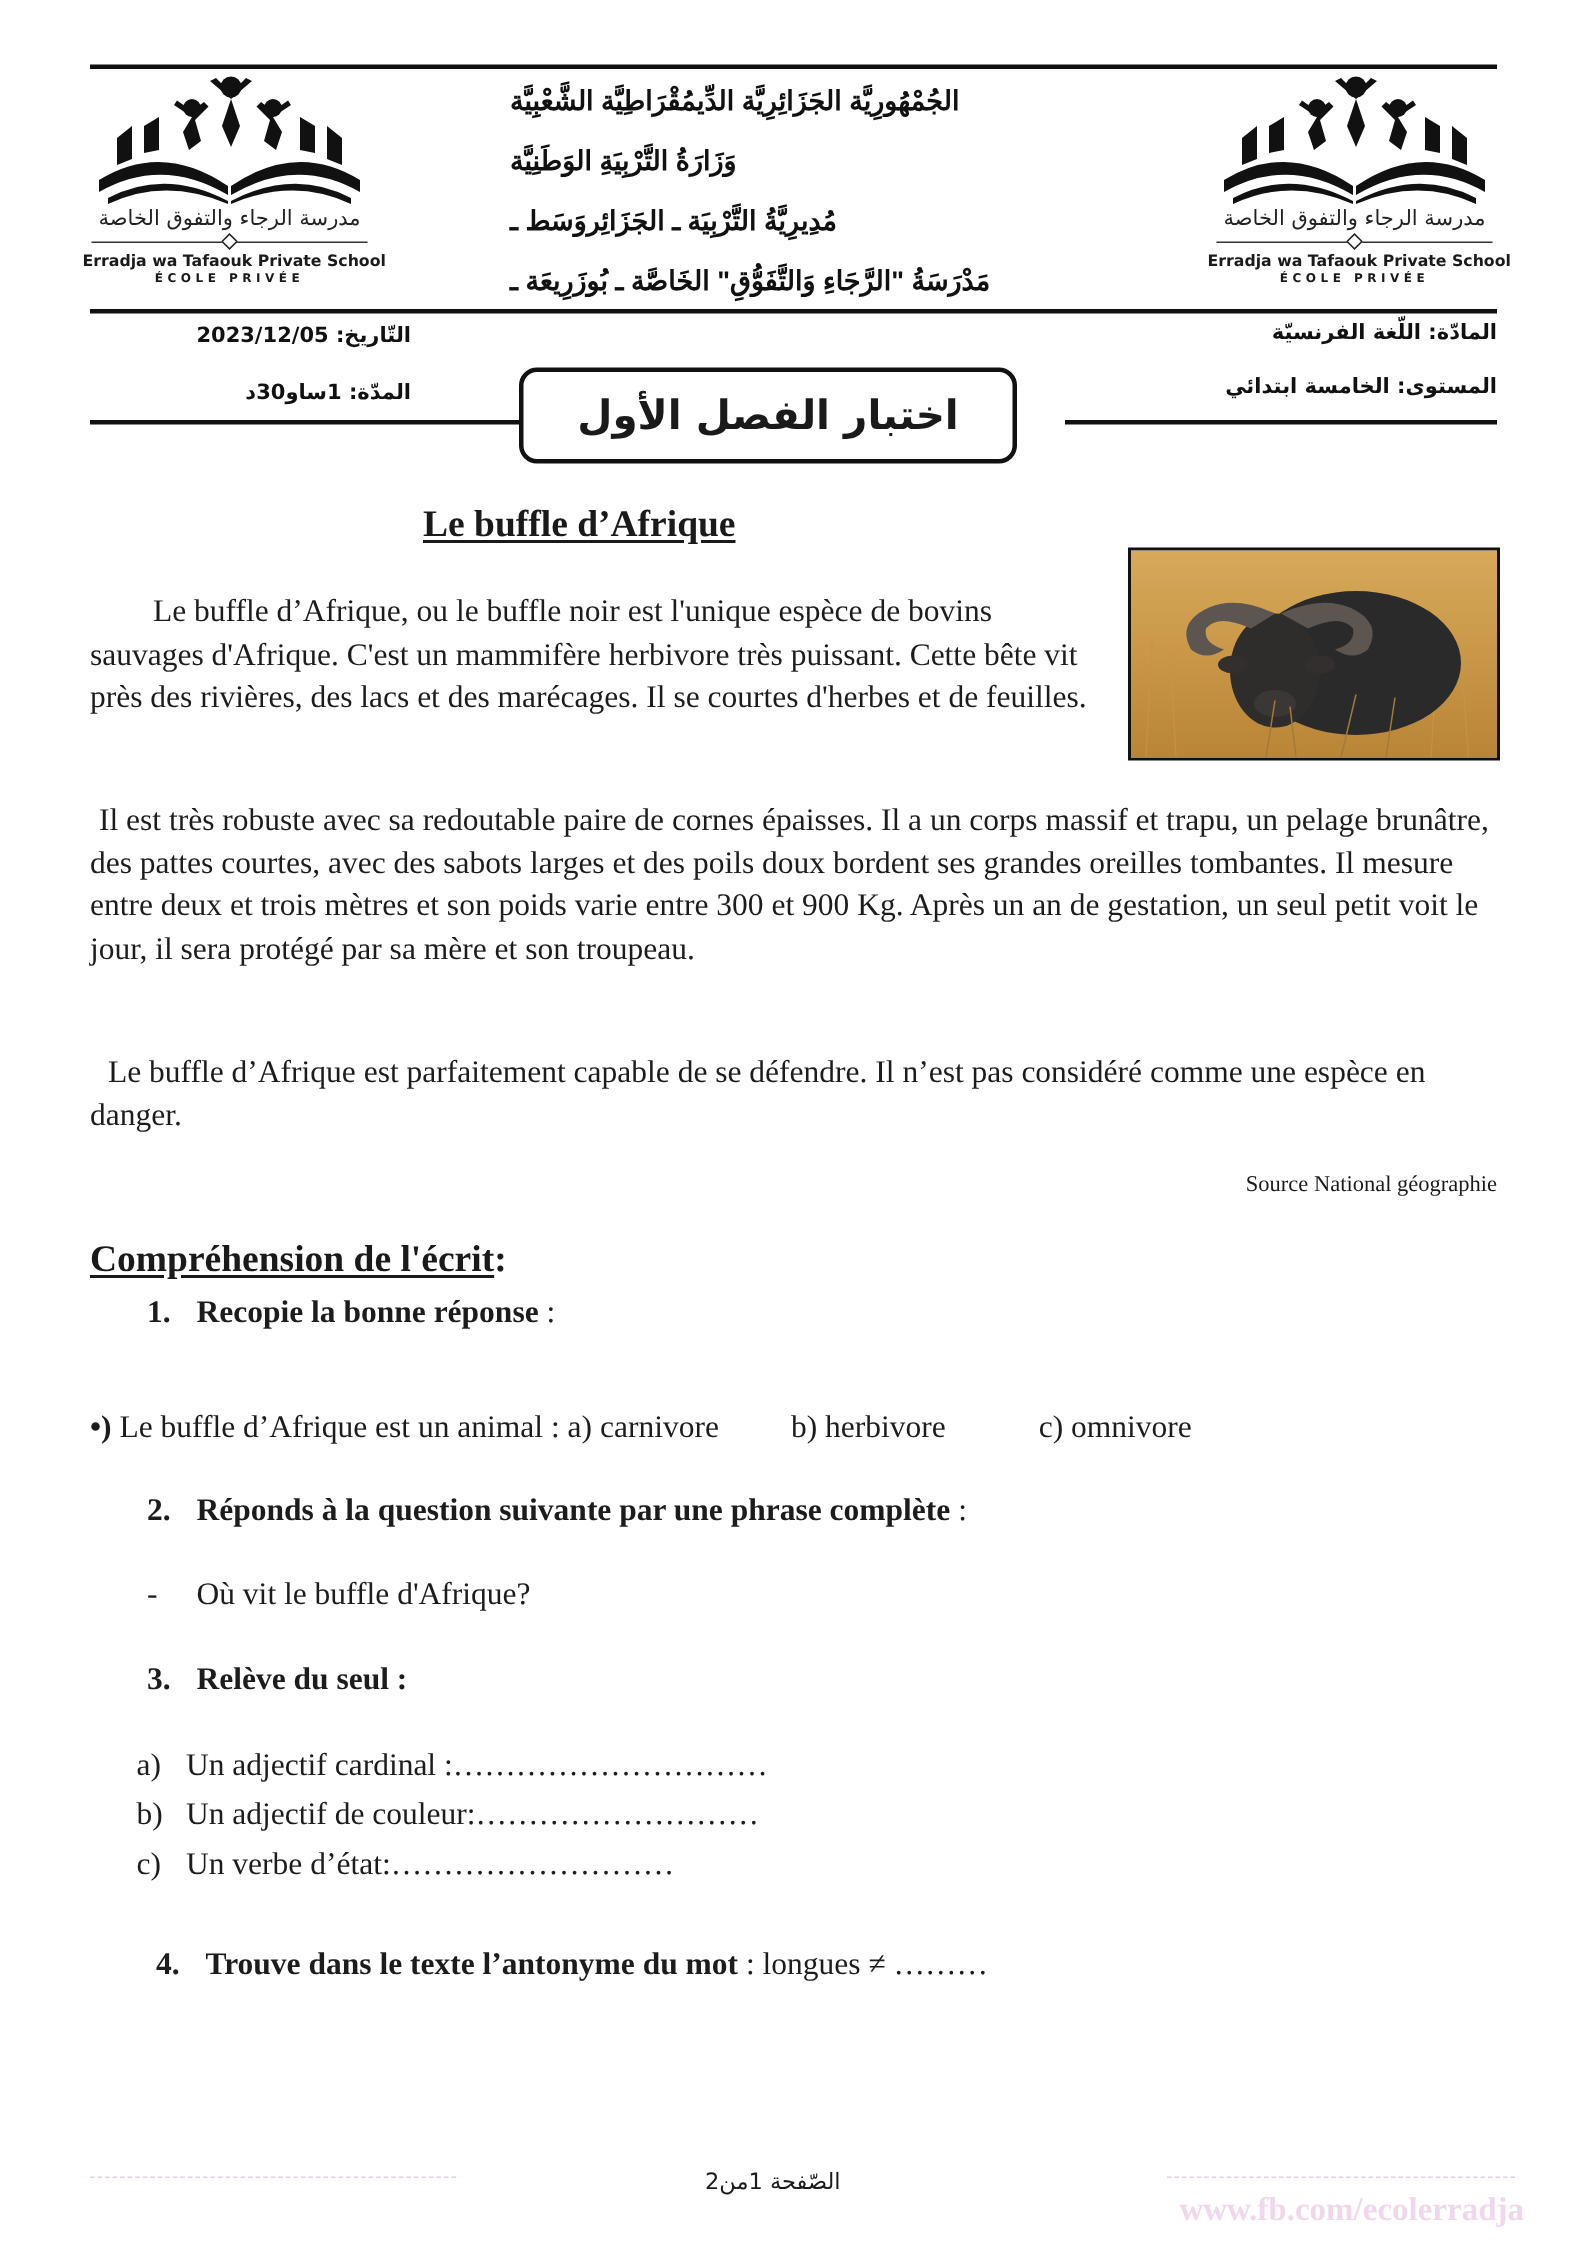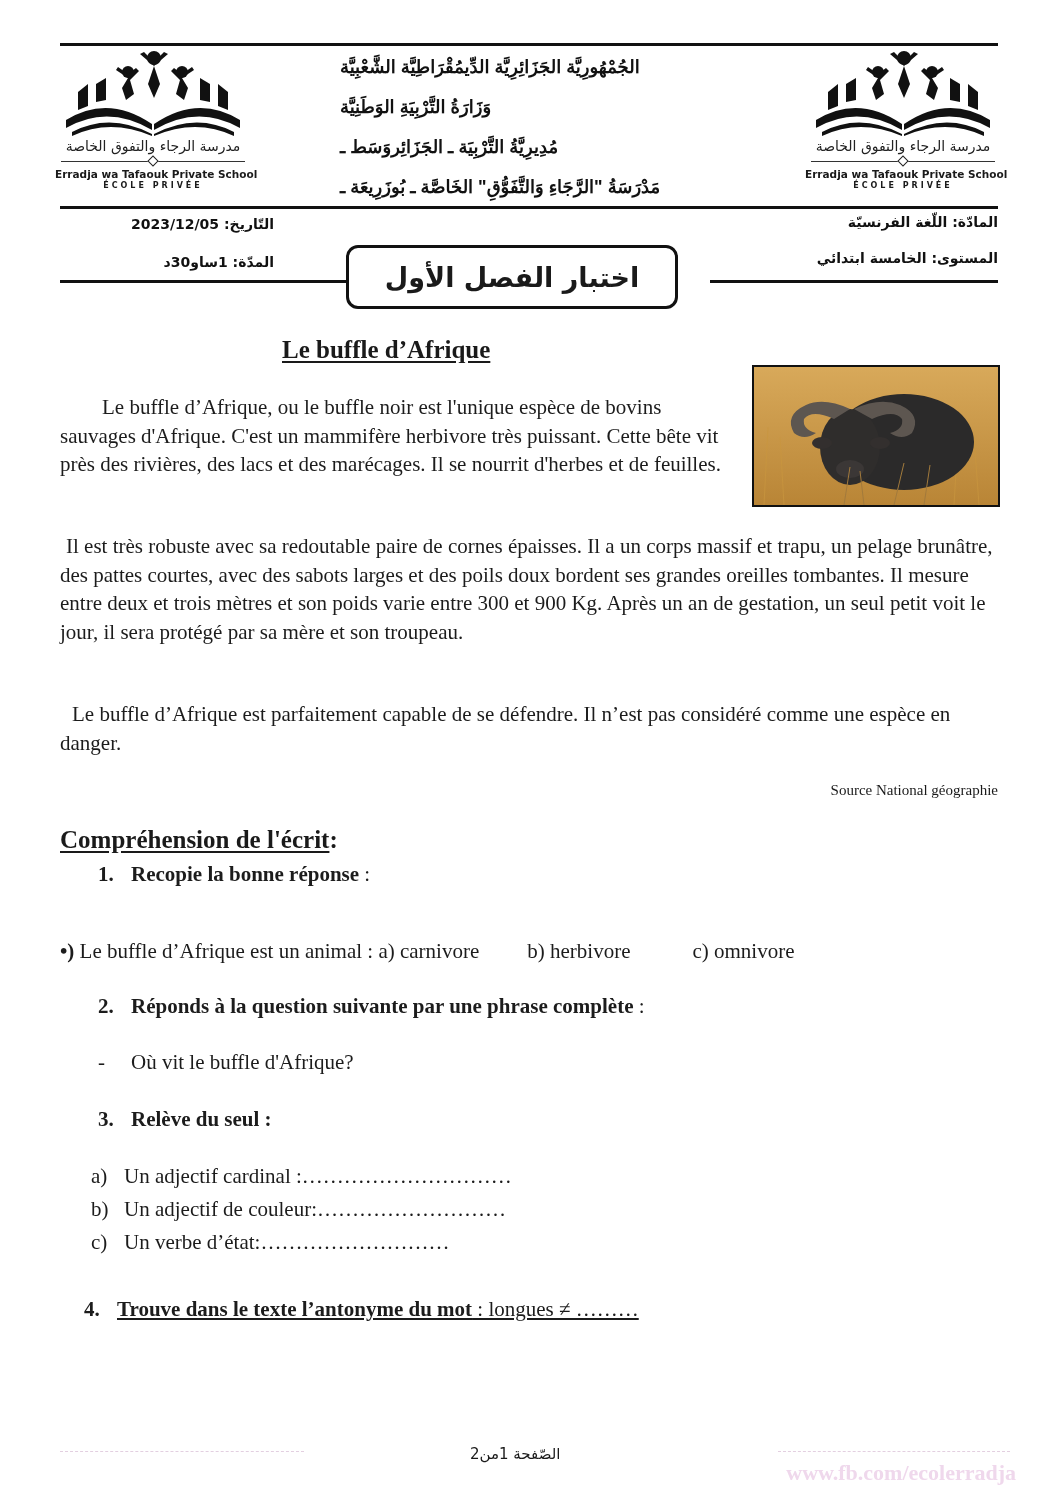--- a/index.html
+++ b/index.html
@@ -127,21 +127,21 @@
 <div class="abs meta-ar" style="right:60px; top:250px;margin-left:31px;">المستوى: الخامسة ابتدائي</div>
 <div class="abs meta-ar" style="left:118px; top:216px; width:156px; text-align:right;">التّاريخ: 2023/12/05</div>
 <div class="abs meta-ar" style="left:118px; top:254px; width:156px; text-align:right;">المدّة: 1ساو30د</div>
 
 <div class="abs title-box">
   <span>اختبار الفصل الأول</span>
 </div>
 
 <div class="abs doc-title">Le buffle d’Afrique</div>
 
-<div class="abs p p1" style="text-indent:42px;">Le buffle d’Afrique, ou le buffle noir est l'unique espèce de bovins sauvages d'Afrique. C'est un mammifère herbivore très puissant. Cette bête vit près des rivières, des lacs et des marécages. Il se nourrit d'herbes et de feuilles.</div>
+<div class="abs p p1" style="text-indent:42px;">Le buffle d’Afrique, ou le buffle noir est l'unique espèce de bovins sauvages d'Afrique. C'est un mammifère herbivore très puissant. Cette bête vit près des rivières, des lacs et des marécages. Il se courtes d'herbes et de feuilles.</div>
 
 <div class="abs photo">
   <svg width="244" height="138" viewBox="0 0 244 138">
     <defs>
       <linearGradient id="grass" x1="0" y1="0" x2="0" y2="1">
         <stop offset="0" stop-color="#d8a95a"></stop>
         <stop offset="1" stop-color="#b98536"></stop>
       </linearGradient>
     </defs>
     <rect width="244" height="138" fill="url(#grass)"></rect>
@@ -193,21 +193,21 @@
 <div class="abs q" style="left:91px; top:1164px;">
   <span style="display:inline-block;width:33px;">a)</span><span>Un adjectif cardinal :…………………………</span>
 </div>
 <div class="abs q" style="left:91px; top:1197px;">
   <span style="display:inline-block;width:33px;">b)</span><span>Un adjectif de couleur:………………………</span>
 </div>
 <div class="abs q" style="left:91px; top:1230px;">
   <span style="display:inline-block;width:33px;">c)</span><span>Un verbe d’état:………………………</span>
 </div>
 
-<div class="abs q" style="left:84px; top:1297px;text-decoration:underline;">
+<div class="abs q" style="left:104px; top:1297px;">
   <span class="q-num">4.</span><b>Trouve dans le texte l’antonyme du mot</b><span> : longues ≠ ………</span>
 </div>
 
 <div class="abs footer-line" style="left:60px; top:1451px; width:244px;"></div>
 <div class="abs footer-line" style="left:778px; top:1451px; width:232px;"></div>
 <a class="abs footer-link" style="left:60px; top:1534px; text-decoration:none;">www.ecolerradja.com</a>
 <div class="abs page-no" style="left:470px; top:1445px; width:120px; text-align:left;">الصّفحة 1من2</div>
 <a class="abs footer-link" style="right:42px; top:1460px; text-decoration:none;">www.fb.com/ecolerradja</a>
 
 </body></html>

